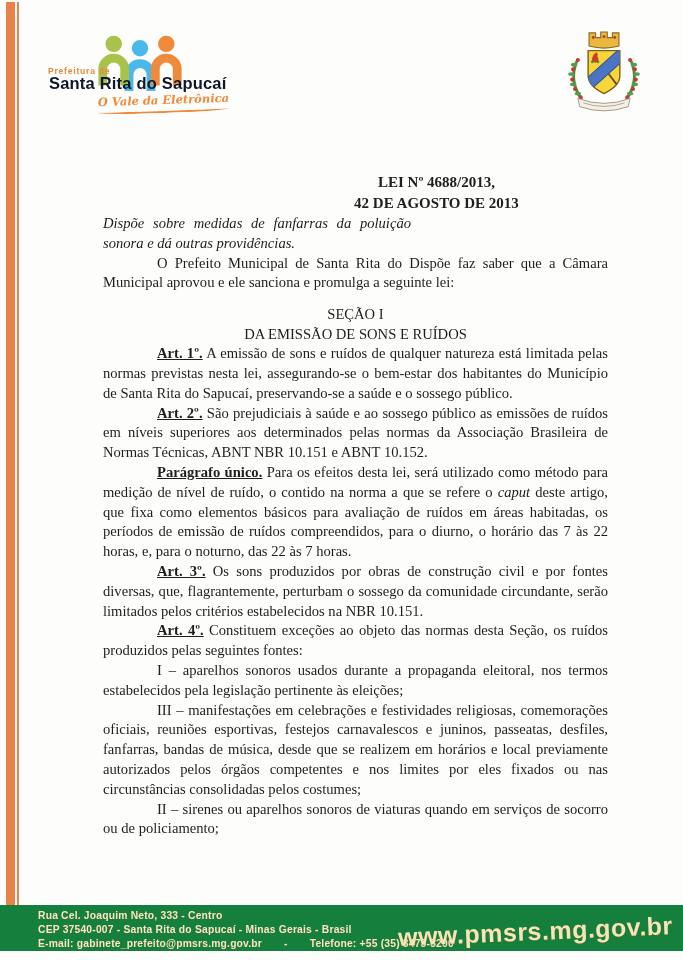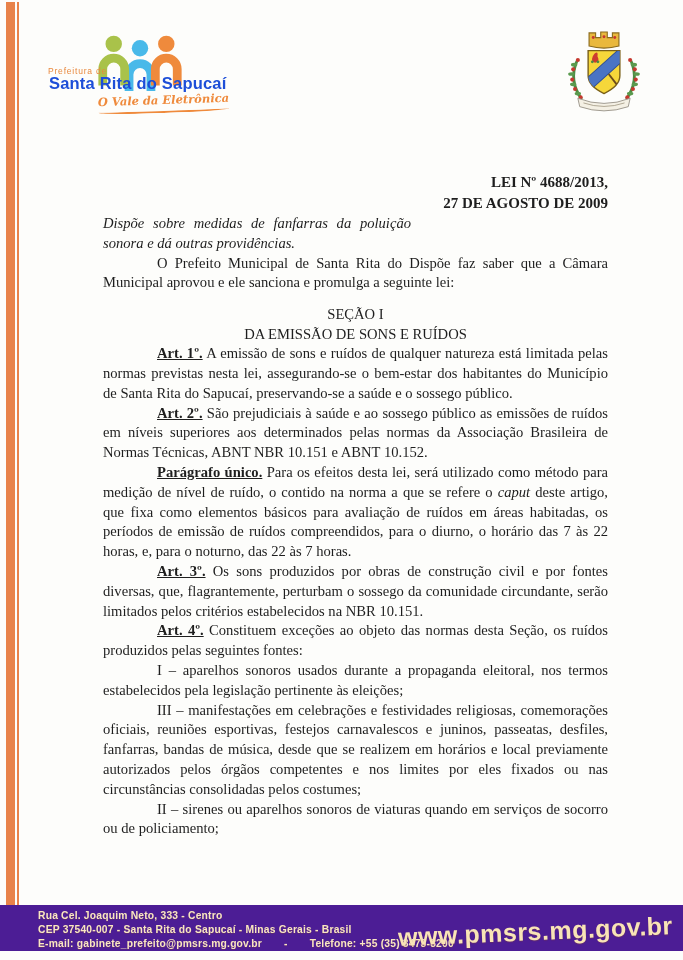--- a/index.html
+++ b/index.html
@@ -10,62 +10,62 @@
   }
   
   .edge-bar{position:absolute; top:2px; left:6px; width:9px; height:903px; background:#e8824a;}
   .edge-bar-thin{position:absolute; top:2px; left:17px; width:2px; height:903px; background:#e8824a;}
 
   
   .logo{position:absolute; left:46px; top:34px; width:170px; height:84px;}
   .logo-people{position:absolute; left:48px; top:0;}
   .logo-pretitle{
     position:absolute; left:2px; top:32px;
-    font-family:"Liberation Sans", sans-serif; font-size:8.5px; font-weight:normal;
+    font-family:"Liberation Sans", sans-serif; font-size:8.5px; font-weight:bold;
     color:#e9893e; letter-spacing:0.8px;
   }
   .logo-city{
     position:absolute; left:3px; top:40px; width:190px;
     font-family:"Liberation Sans", sans-serif; font-size:16.5px; font-weight:bold;
-    color:#1d4ed8; letter-spacing:0.2px; white-space:nowrap;
+    color:#0f172a; letter-spacing:0.2px; white-space:nowrap;
   }
   .logo-tagline{
     position:absolute; left:52px; top:59px;
     font-family:"DejaVu Serif", serif; font-style:italic; font-weight:bold;
     font-size:11.5px; color:#ef8a3c; transform:rotate(-2deg); white-space:nowrap;
   }
   .logo-tagline::after{
     content:""; display:block; margin-top:1px; height:3px;
     border-bottom:2px solid #ef8a3c; border-radius:50%;
   }
   .crest{position:absolute; left:562px; top:27px;}
 
   
   .doc{
     position:absolute; left:103px; top:172px; width:505px;
     font-size:14.6px; line-height:19.8px; color:#1e1e1e; text-align:justify;
   }
   .doc p{margin:0;}
-  .law-title{margin-left:162px; font-weight:bold; font-size:15px; line-height:21px; text-align:right;}
+  .law-title{margin-left:162px; font-weight:bold; font-size:15px; line-height:21px; text-align:center;}
   .ementa{
     margin:10px 0 0 197px; width:308px;
     font-style:italic; text-align:justify;
   }
   .par{text-indent:54px;}
   .gap{margin-top:7px;}
   .gap-lg{margin-top:11px;}
   .section-heading{
     margin-top:11px; text-align:center; font-weight:normal; line-height:20px;
   }
   .lead{font-weight:bold;text-decoration:underline;}
 
   
   .footer{
     position:absolute; left:0; top:905px; width:683px; height:46px;
-    background:#4c1d95;
+    background:#15803d;
     font-family:"Liberation Sans", sans-serif; color:#f9e6c2;
   }
   .footer-lines{
     position:absolute; left:38px; top:4px;
     font-size:10.3px; font-weight:bold; line-height:13.8px; letter-spacing:0.2px;
     text-shadow:0 1px 0 rgba(140,70,20,0.25);
   }
   .footer-sep{display:inline-block; margin:0 22px;}
   .footer-site{
     position:absolute; right:10px; top:12px;
@@ -140,21 +140,21 @@
     <circle cx="38.5" cy="37" r="1.5" fill="#4d8b43"></circle>
 
     <path d="M17,76 Q45,87 73,76 L71,85 Q45,94 19,85 Z" fill="#f4f0e4" stroke="#9a958a" stroke-width="1"></path>
     <path d="M23,81 Q45,88.5 67,81" stroke="#aba28e" stroke-width="1" fill="none"></path>
   </svg>
 
   <div class="doc">
 
     <div class="law-title">
       <p>LEI Nº 4688/2013,</p>
-      <p>27 DE AGOSTO DE 2009</p>
+      <p>42 DE AGOSTO DE 2013</p>
     </div>
 
     <p class="ementa">Dispõe sobre medidas de fanfarras da poluição sonora e dá outras providências.</p>
 
     <p class="par gap-lg">O Prefeito Municipal de Santa Rita do Dispõe faz saber que a Câmara Municipal aprovou e ele sanciona e promulga a seguinte lei:</p>
 
     <div class="section-heading">
       <p>SEÇÃO I</p>
       <p>DA EMISSÃO DE SONS E RUÍDOS</p>
     </div>

